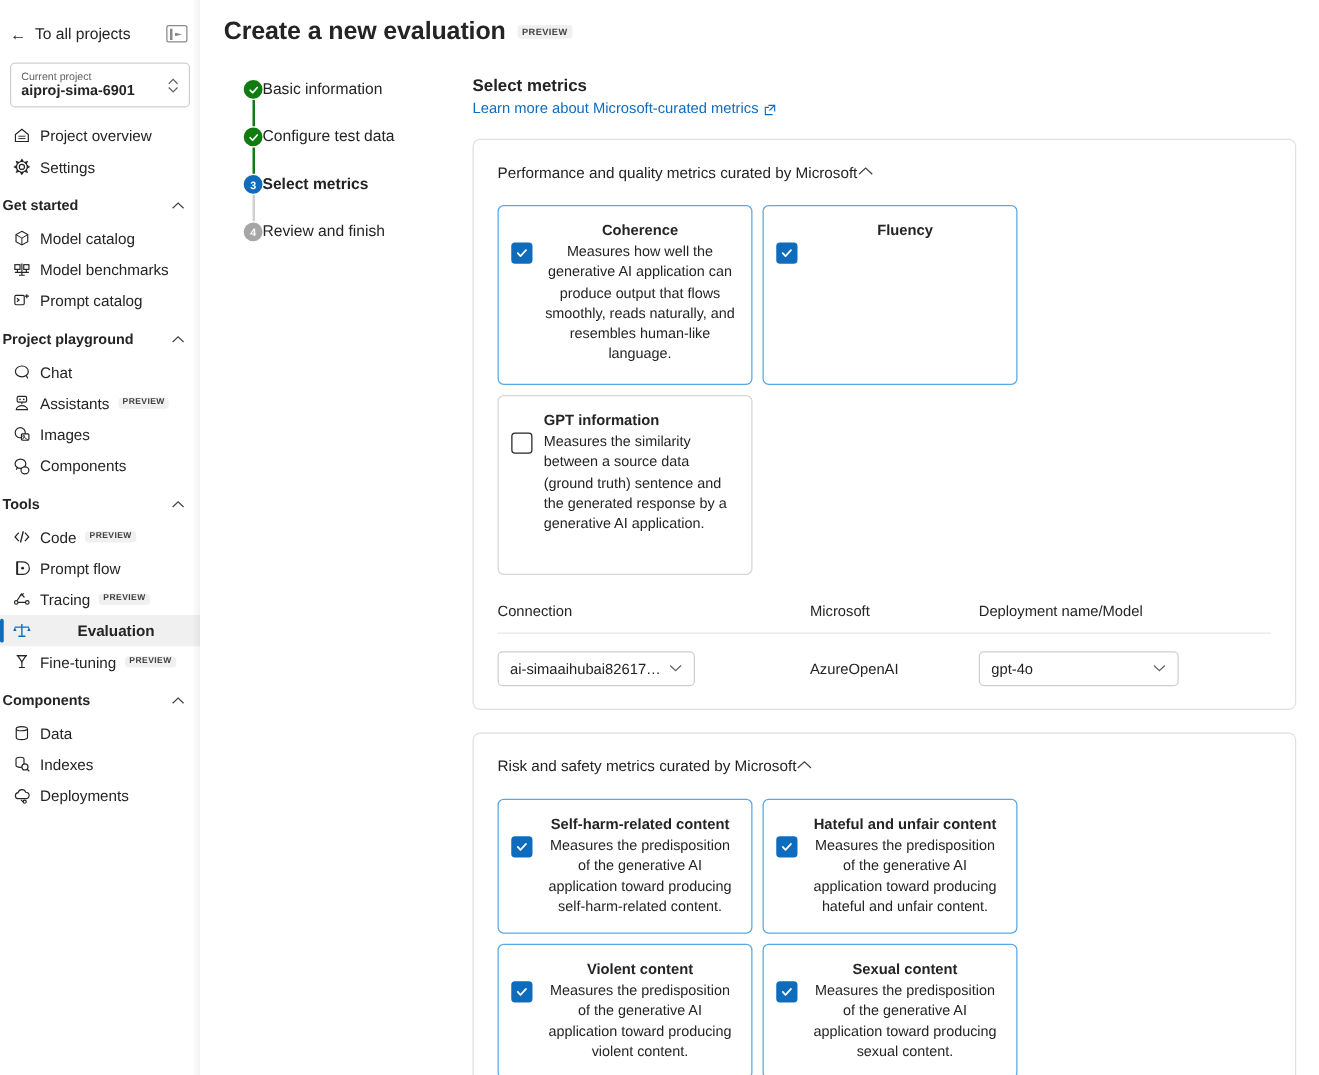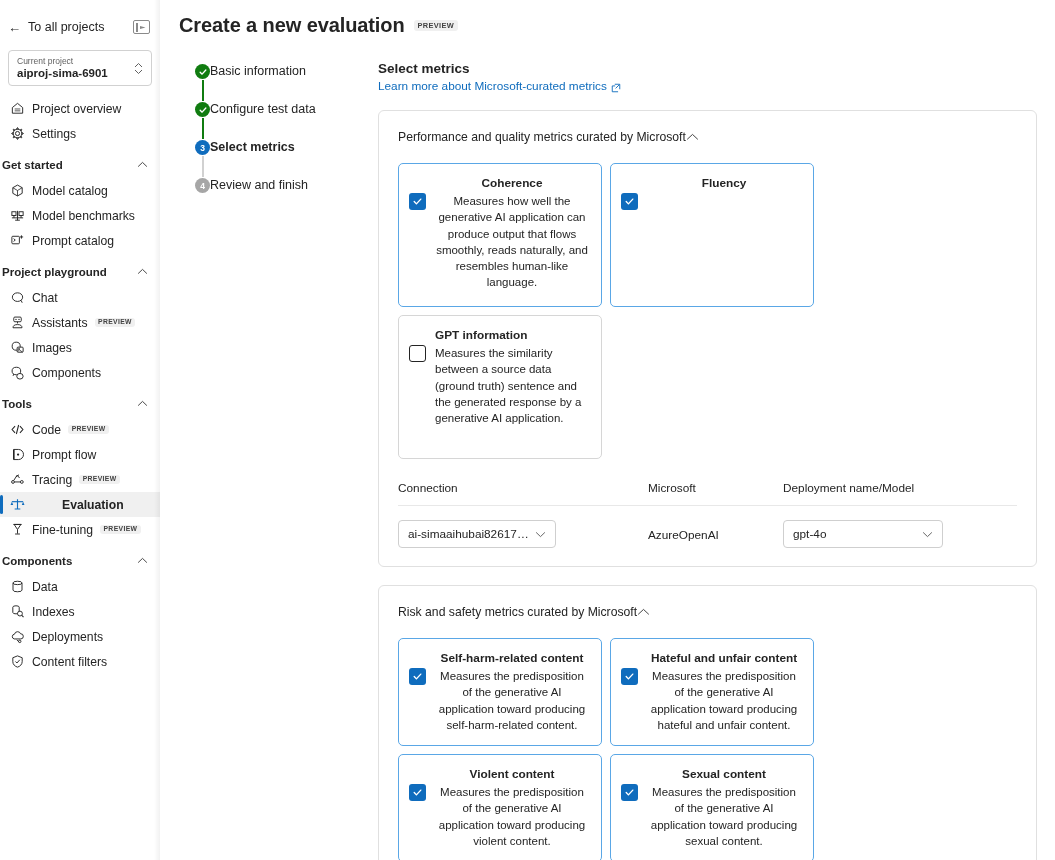--- a/index.html
+++ b/index.html
@@ -387,29 +387,20 @@
         </div>
         <div class="nav-item">
           <span class="ico">
             <svg width="15" height="15" viewBox="0 0 16 16">
               <path d="M4.4 10.6 A2.6 2.6 0 0 1 4.8 5.5 A3.4 3.4 0 0 1 11.3 5.1 A2.7 2.7 0 0 1 11.6 10.6 Z" fill="none" stroke="#242424" stroke-width="1"></path>
               <path d="M7.2 11.6 L9.4 13.6" stroke="#242424" stroke-width="1"></path>
               <circle cx="10.4" cy="13.2" r="1.3" fill="none" stroke="#242424" stroke-width="1"></circle>
             </svg>
           </span>
       <span>Deployments</span>
-        </div>
-        <div class="nav-item">
-          <span class="ico">
-            <svg width="15" height="15" viewBox="0 0 16 16">
-              <path d="M8 2 L13 4 V8.2 C13 11 10.8 13.2 8 14 C5.2 13.2 3 11 3 8.2 V4 Z" fill="none" stroke="#242424" stroke-width="1"></path>
-              <path d="M5.8 8 L7.4 9.6 L10.4 6.2" fill="none" stroke="#242424" stroke-width="1"></path>
-            </svg>
-          </span>
-      <span>Content filters</span>
         </div>
       </div>
   </div>
 
   <div class="main">
 
     <div class="page-title-row">
       <div class="page-title">Create a new evaluation</div>
       <span class="badge-preview">PREVIEW</span>
     </div>

